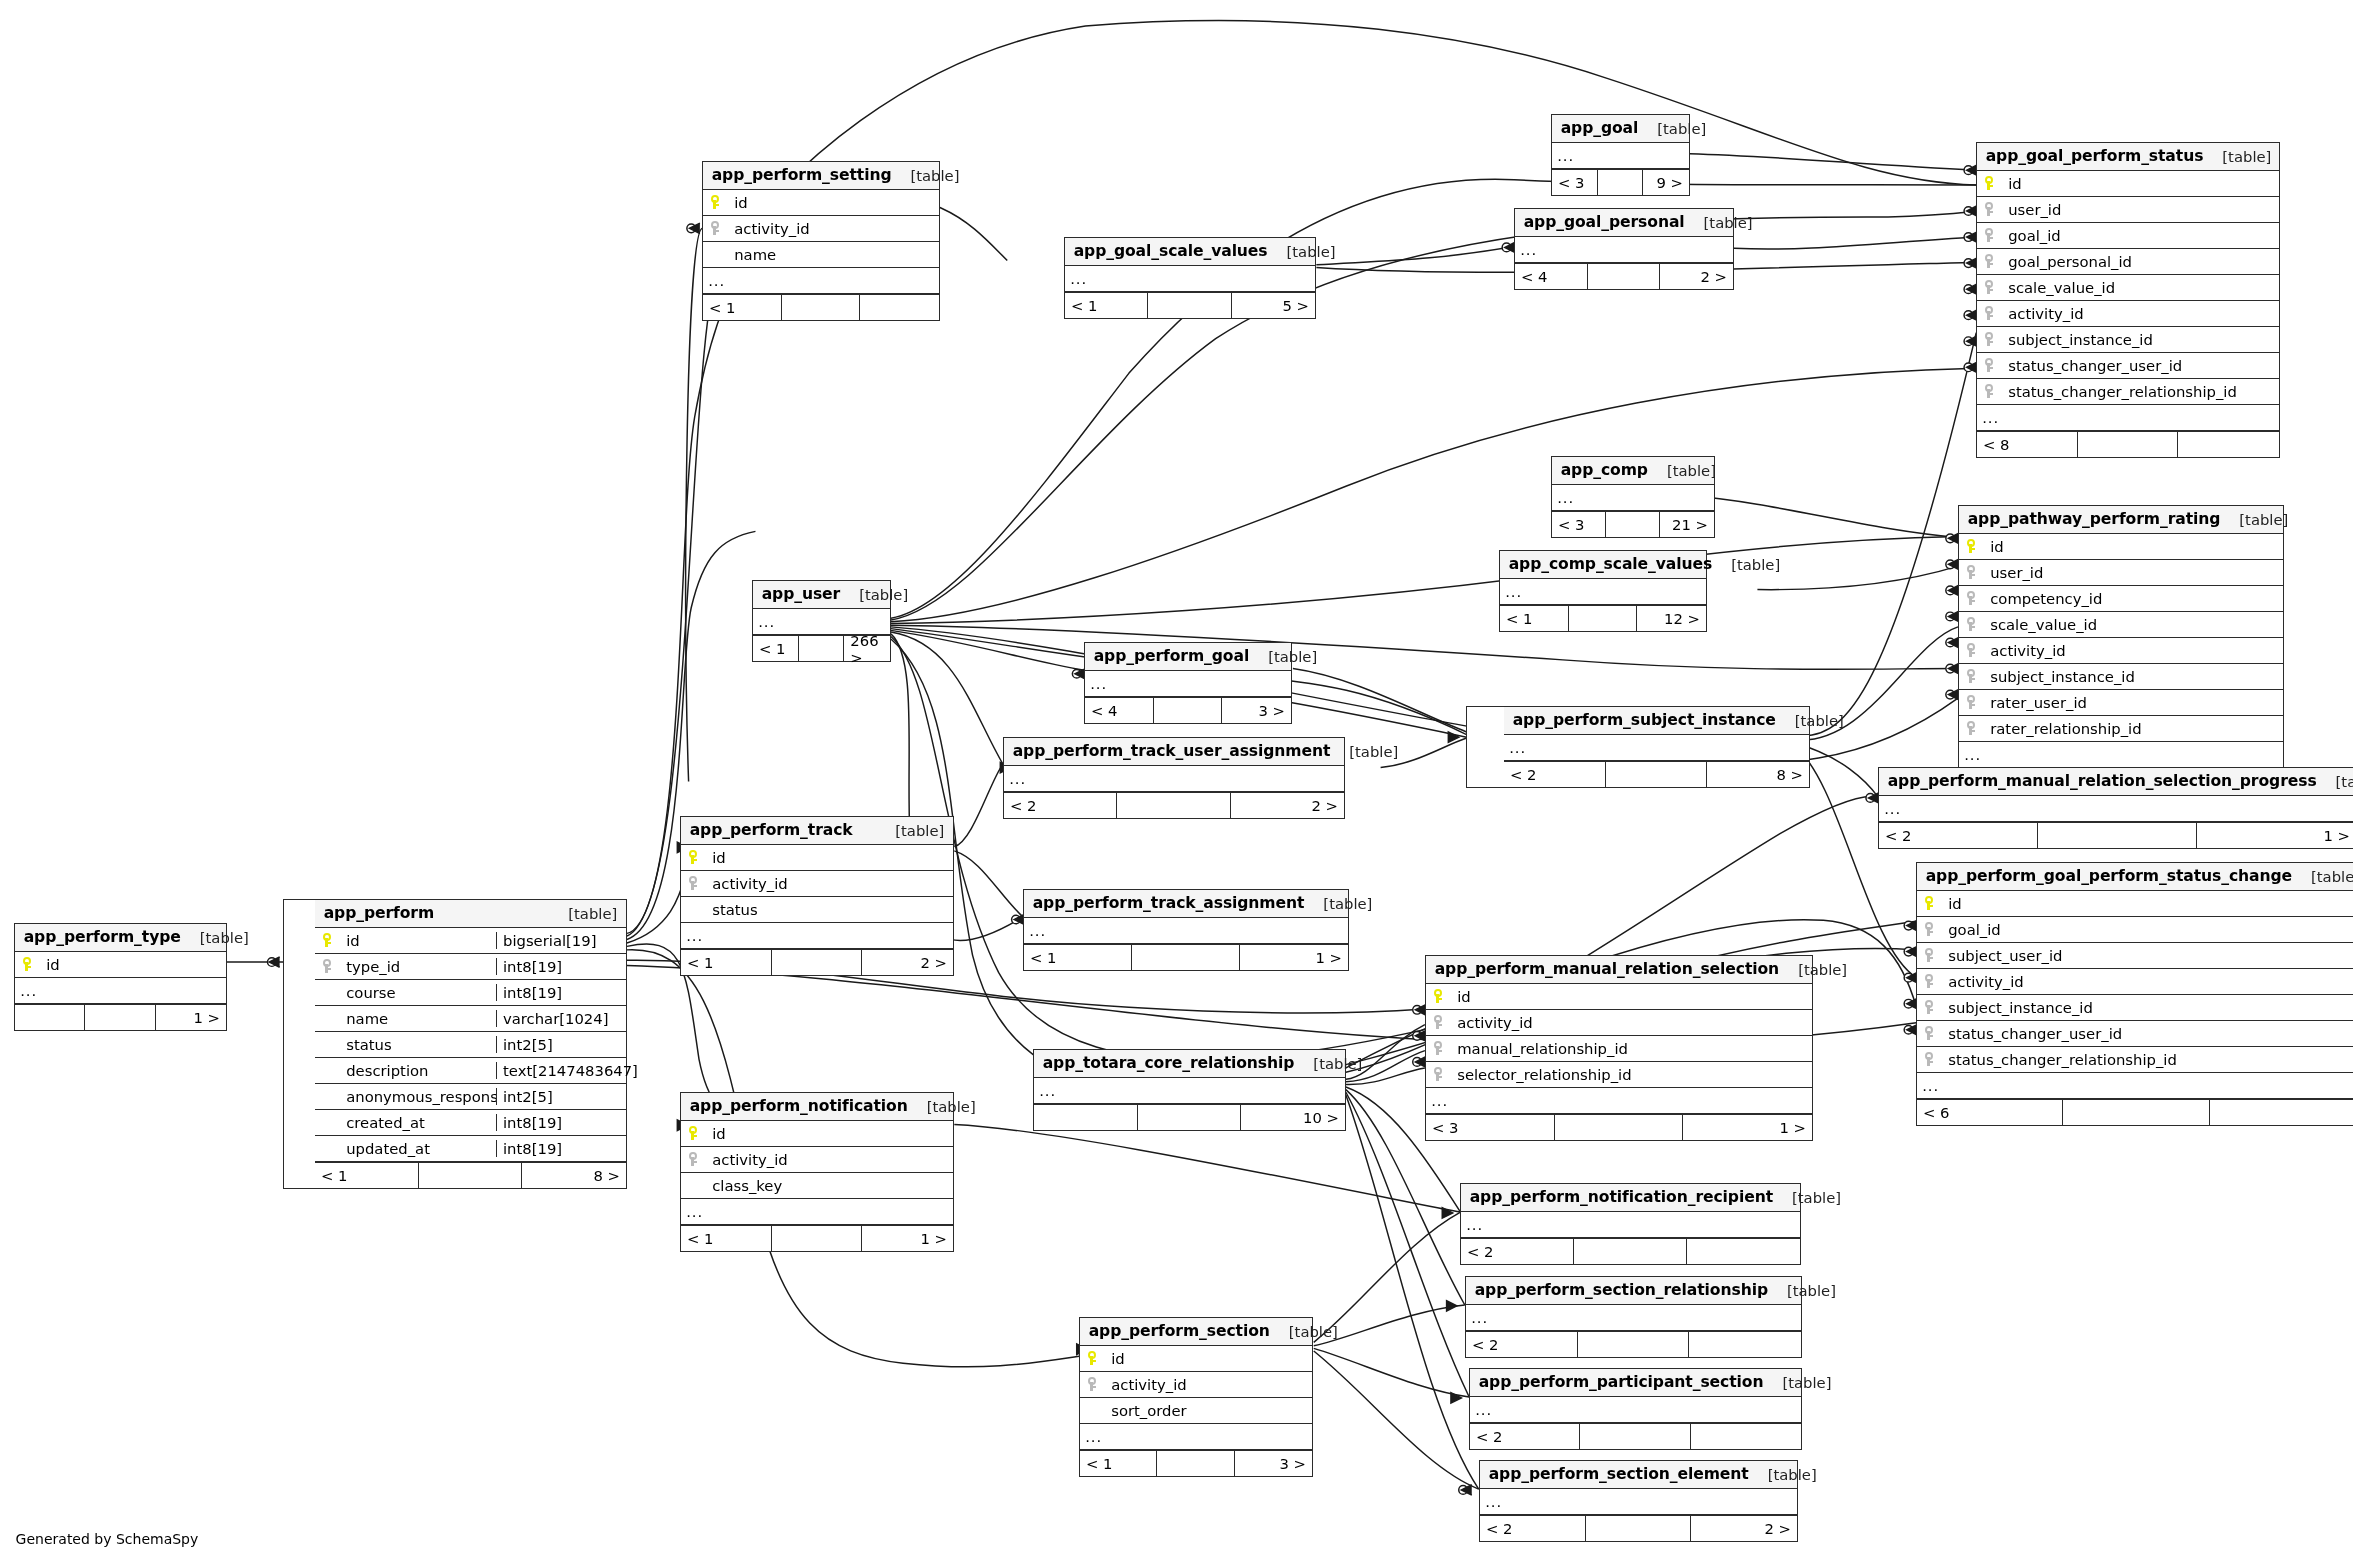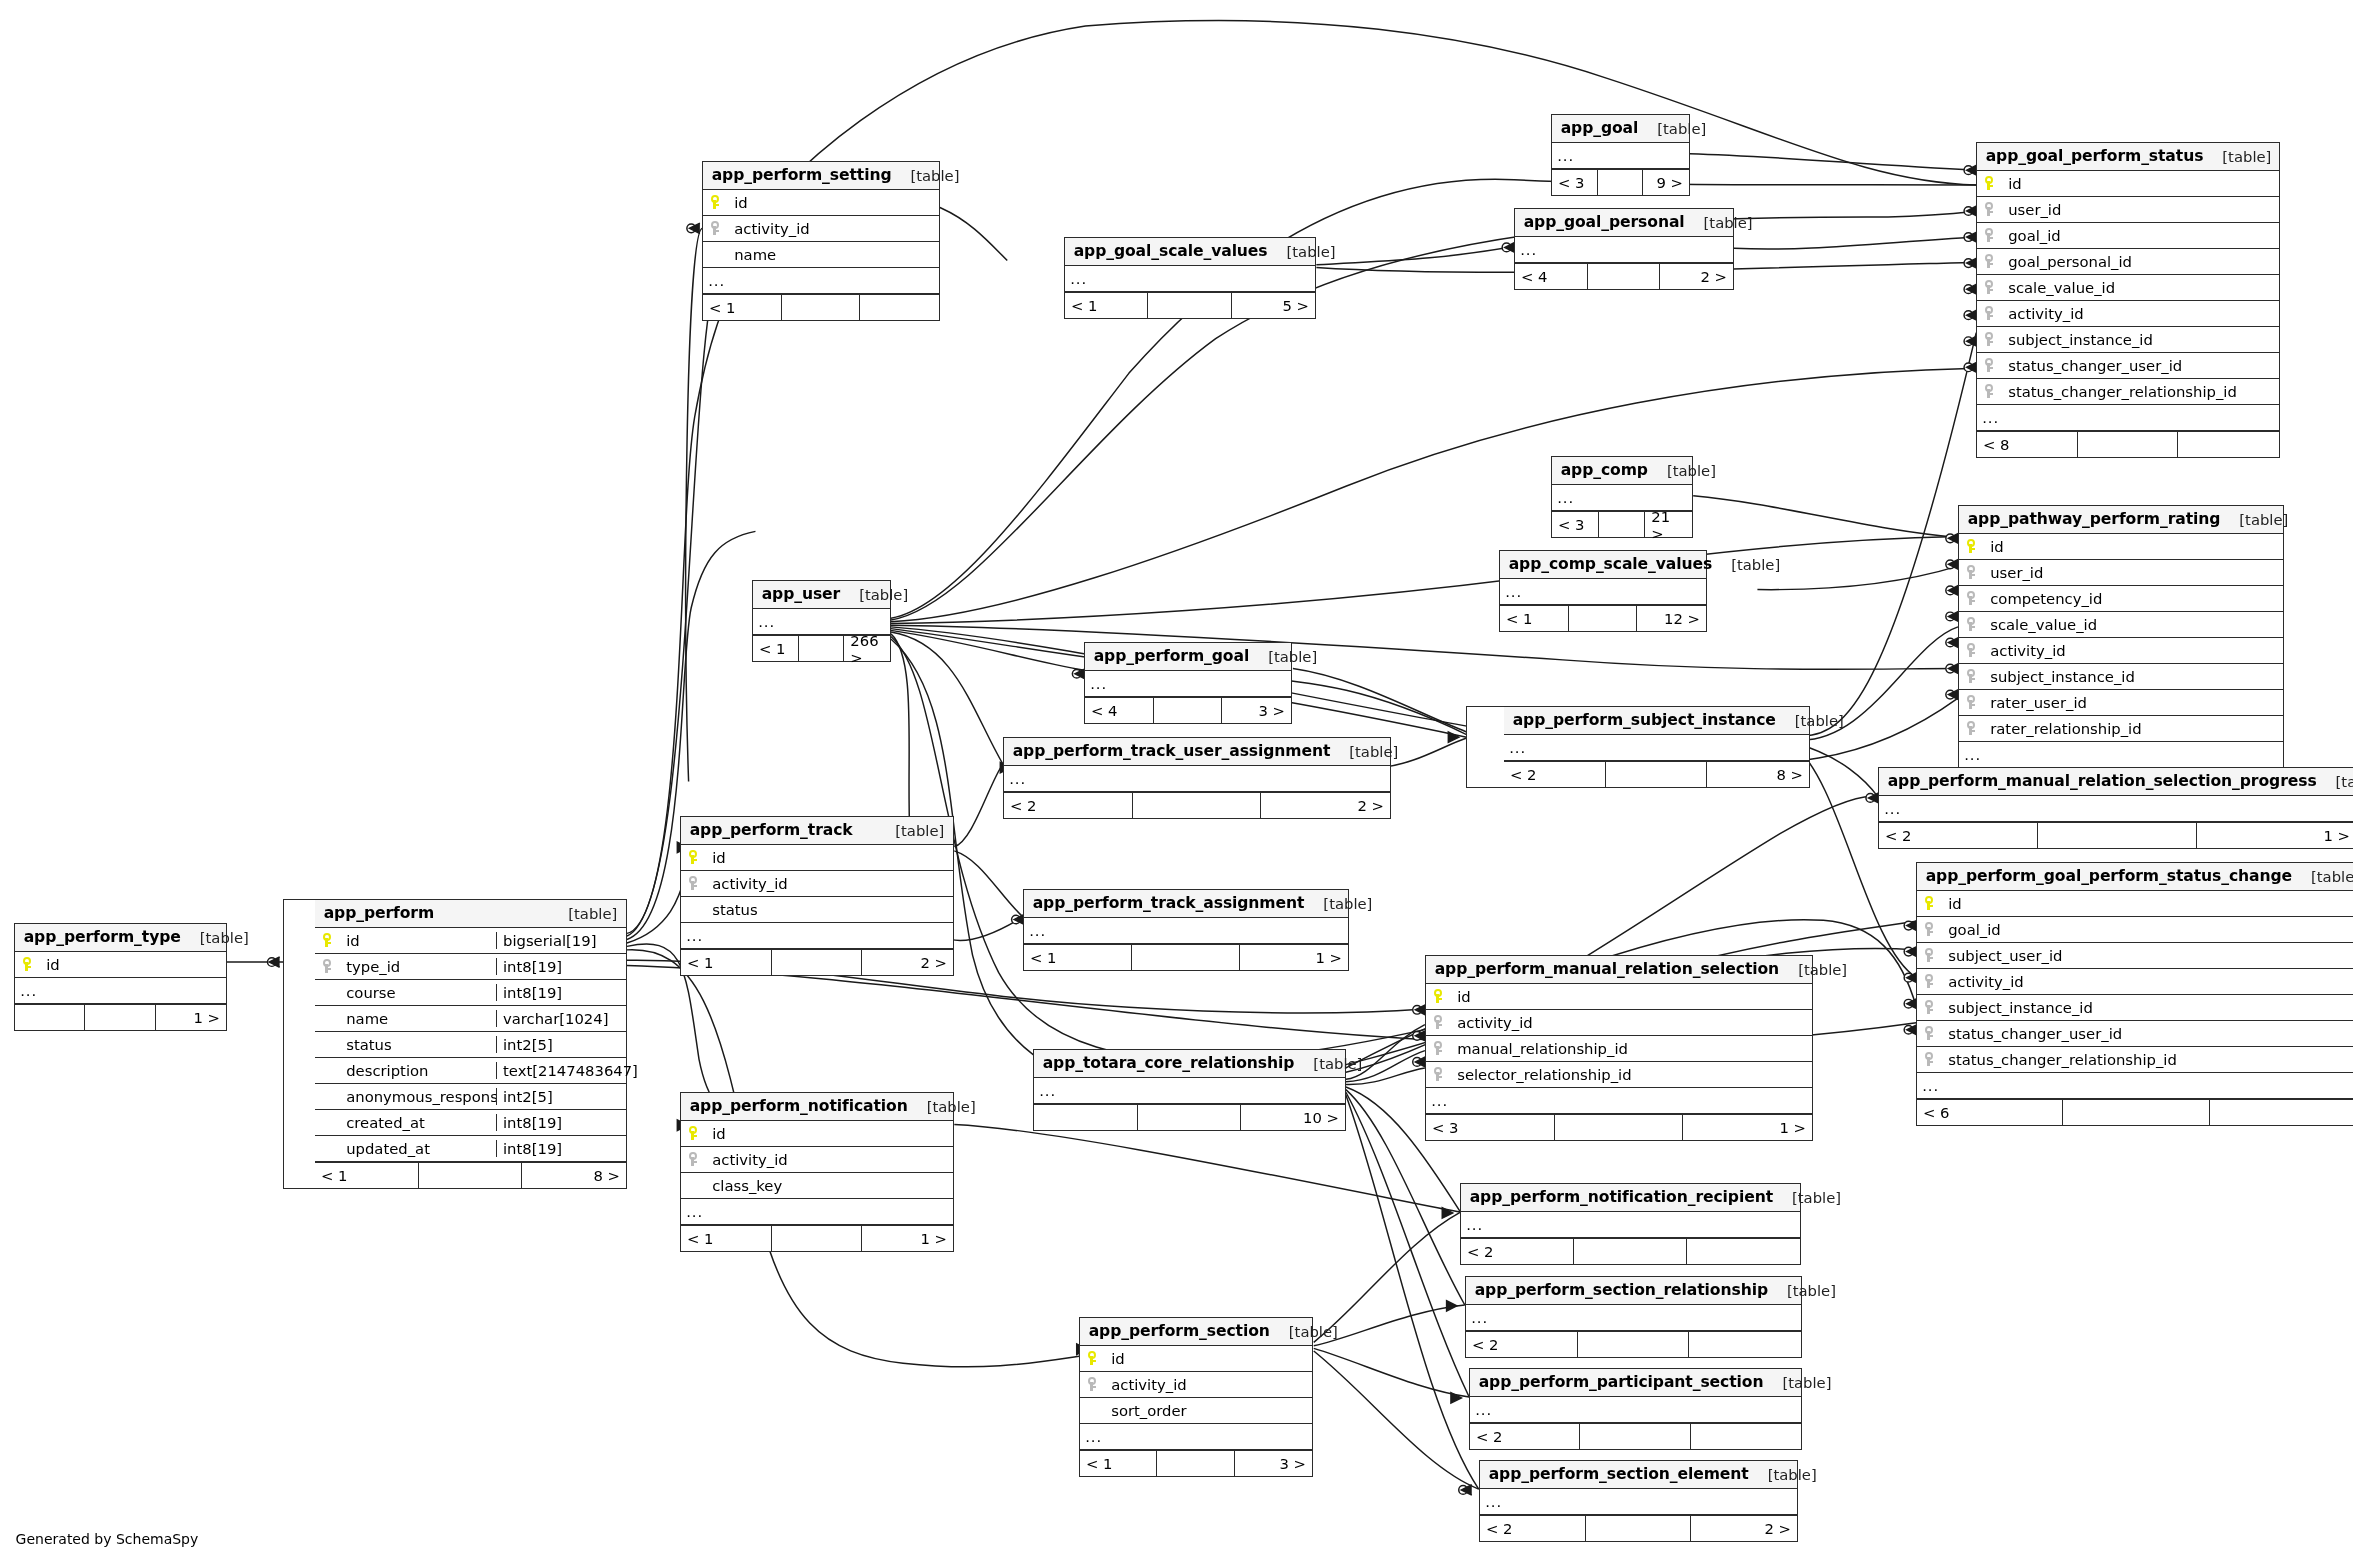--- a/index.html
+++ b/index.html
@@ -584,21 +584,21 @@
           </span>
           <span class="cname">status_changer_relationship_id</span>
         </div>
         <div class="row dots">...</div>
         <div class="foot">
           <div class="f1">&lt; 8</div>
           <div class="f2"></div>
           <div class="f3"></div>
         </div>
       </div>
-      <div class="tbl" style="left: 1551px; top: 456px; width: 142px;">
+      <div class="tbl" style="left: 1551px; top: 456px; width: 164px;">
         <div class="hdr">
           <span class="tname">app_comp</span>
           <span class="ttag">[table]</span>
         </div>
         <div class="row dots">...</div>
         <div class="foot">
           <div class="f1">&lt; 3</div>
           <div class="f2"></div>
           <div class="f3">21 &gt;</div>
         </div>
@@ -724,21 +724,21 @@
           <span class="tname">app_perform_goal</span>
           <span class="ttag">[table]</span>
         </div>
         <div class="row dots">...</div>
         <div class="foot">
           <div class="f1">&lt; 4</div>
           <div class="f2"></div>
           <div class="f3">3 &gt;</div>
         </div>
       </div>
-      <div class="tbl" style="left: 1003px; top: 737px; width: 388px;">
+      <div class="tbl" style="left: 1003px; top: 737px; width: 342px;">
         <div class="hdr">
           <span class="tname">app_perform_track_user_assignment</span>
           <span class="ttag">[table]</span>
         </div>
         <div class="row dots">...</div>
         <div class="foot">
           <div class="f1">&lt; 2</div>
           <div class="f2"></div>
           <div class="f3">2 &gt;</div>
         </div>

